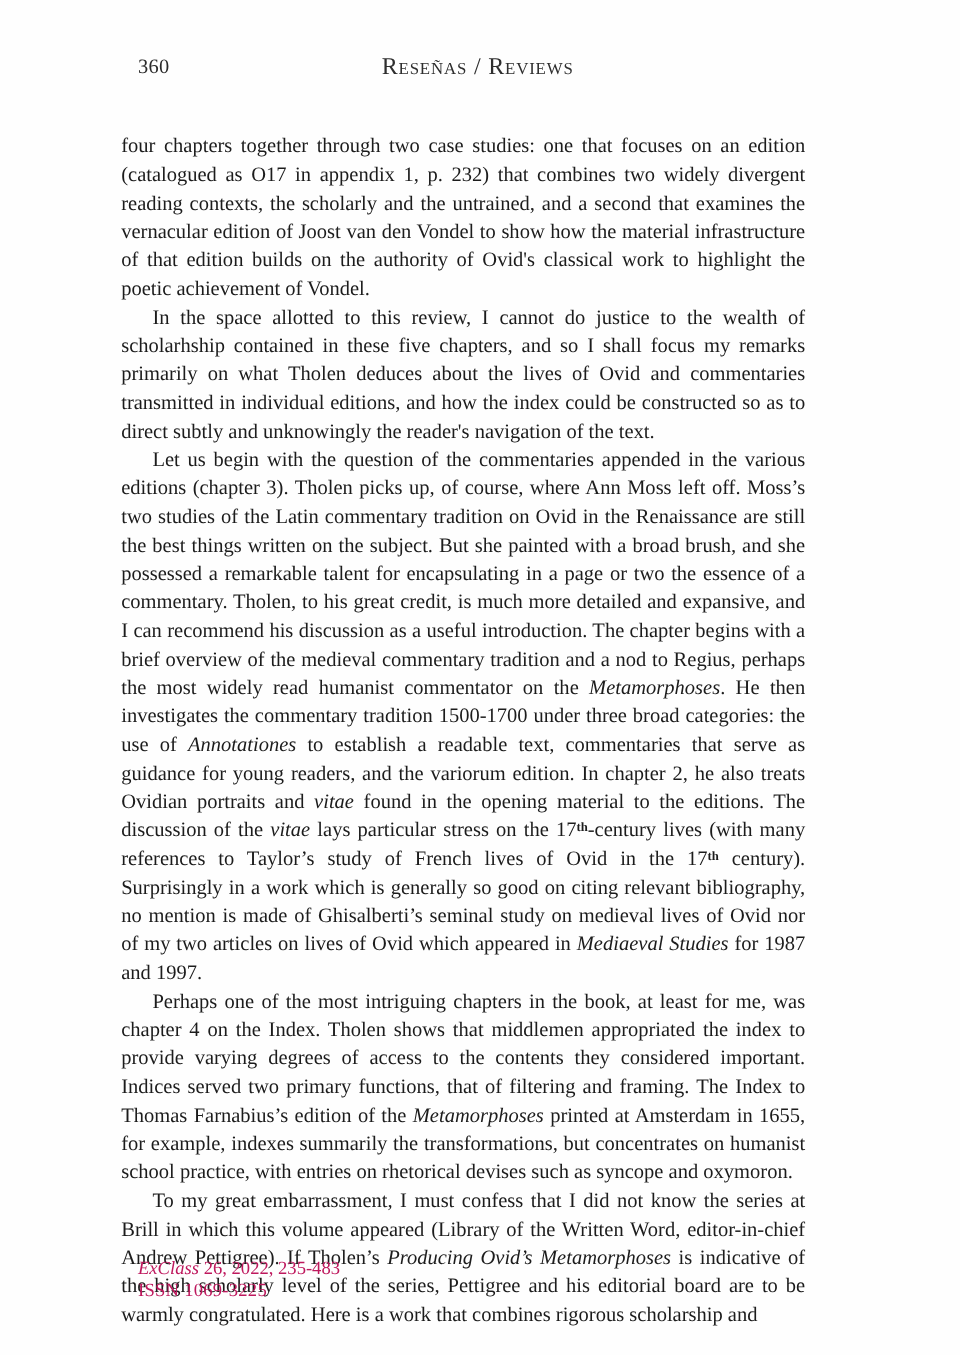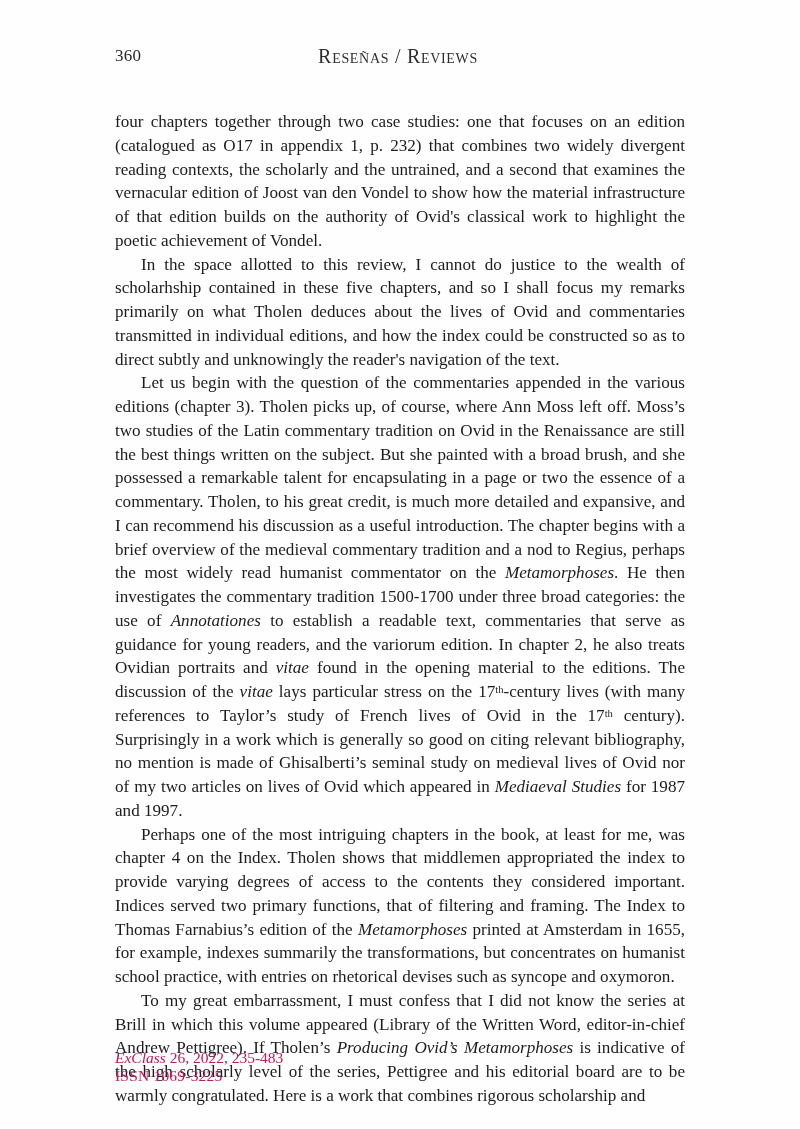--- a/index.html
+++ b/index.html
@@ -44,21 +44,21 @@
     font-variant: small-caps;
     letter-spacing: 0.7px;
     color: #2e2e2e;
     margin-left: -30px;
   }
 
   
   .textblock {
     position: absolute;
     top: 110px;
-    left: 115px;
+    left: 101px;
     width: 570px;
   }
   .para {
     margin: 0;
     font-size: 17.1px;
     line-height: 23.75px;
     text-align: justify;
     text-justify: inter-word;
     color: #1c1c1c;
     hyphens: none;
@@ -67,20 +67,21 @@
   .para.indent {
     text-indent: 26px;
   }
   .para i, .para em {
     font-style: italic;
   }
   sup {
     font-size: 0.62em;
     vertical-align: 0.42em;
     line-height: 0;
+    font-weight: bold;
   }
 
   
   .footer {
     position: absolute;
     bottom: 44px;
     left: 115px;
     width: 570px;
     display: flex;
     justify-content: space-between;

